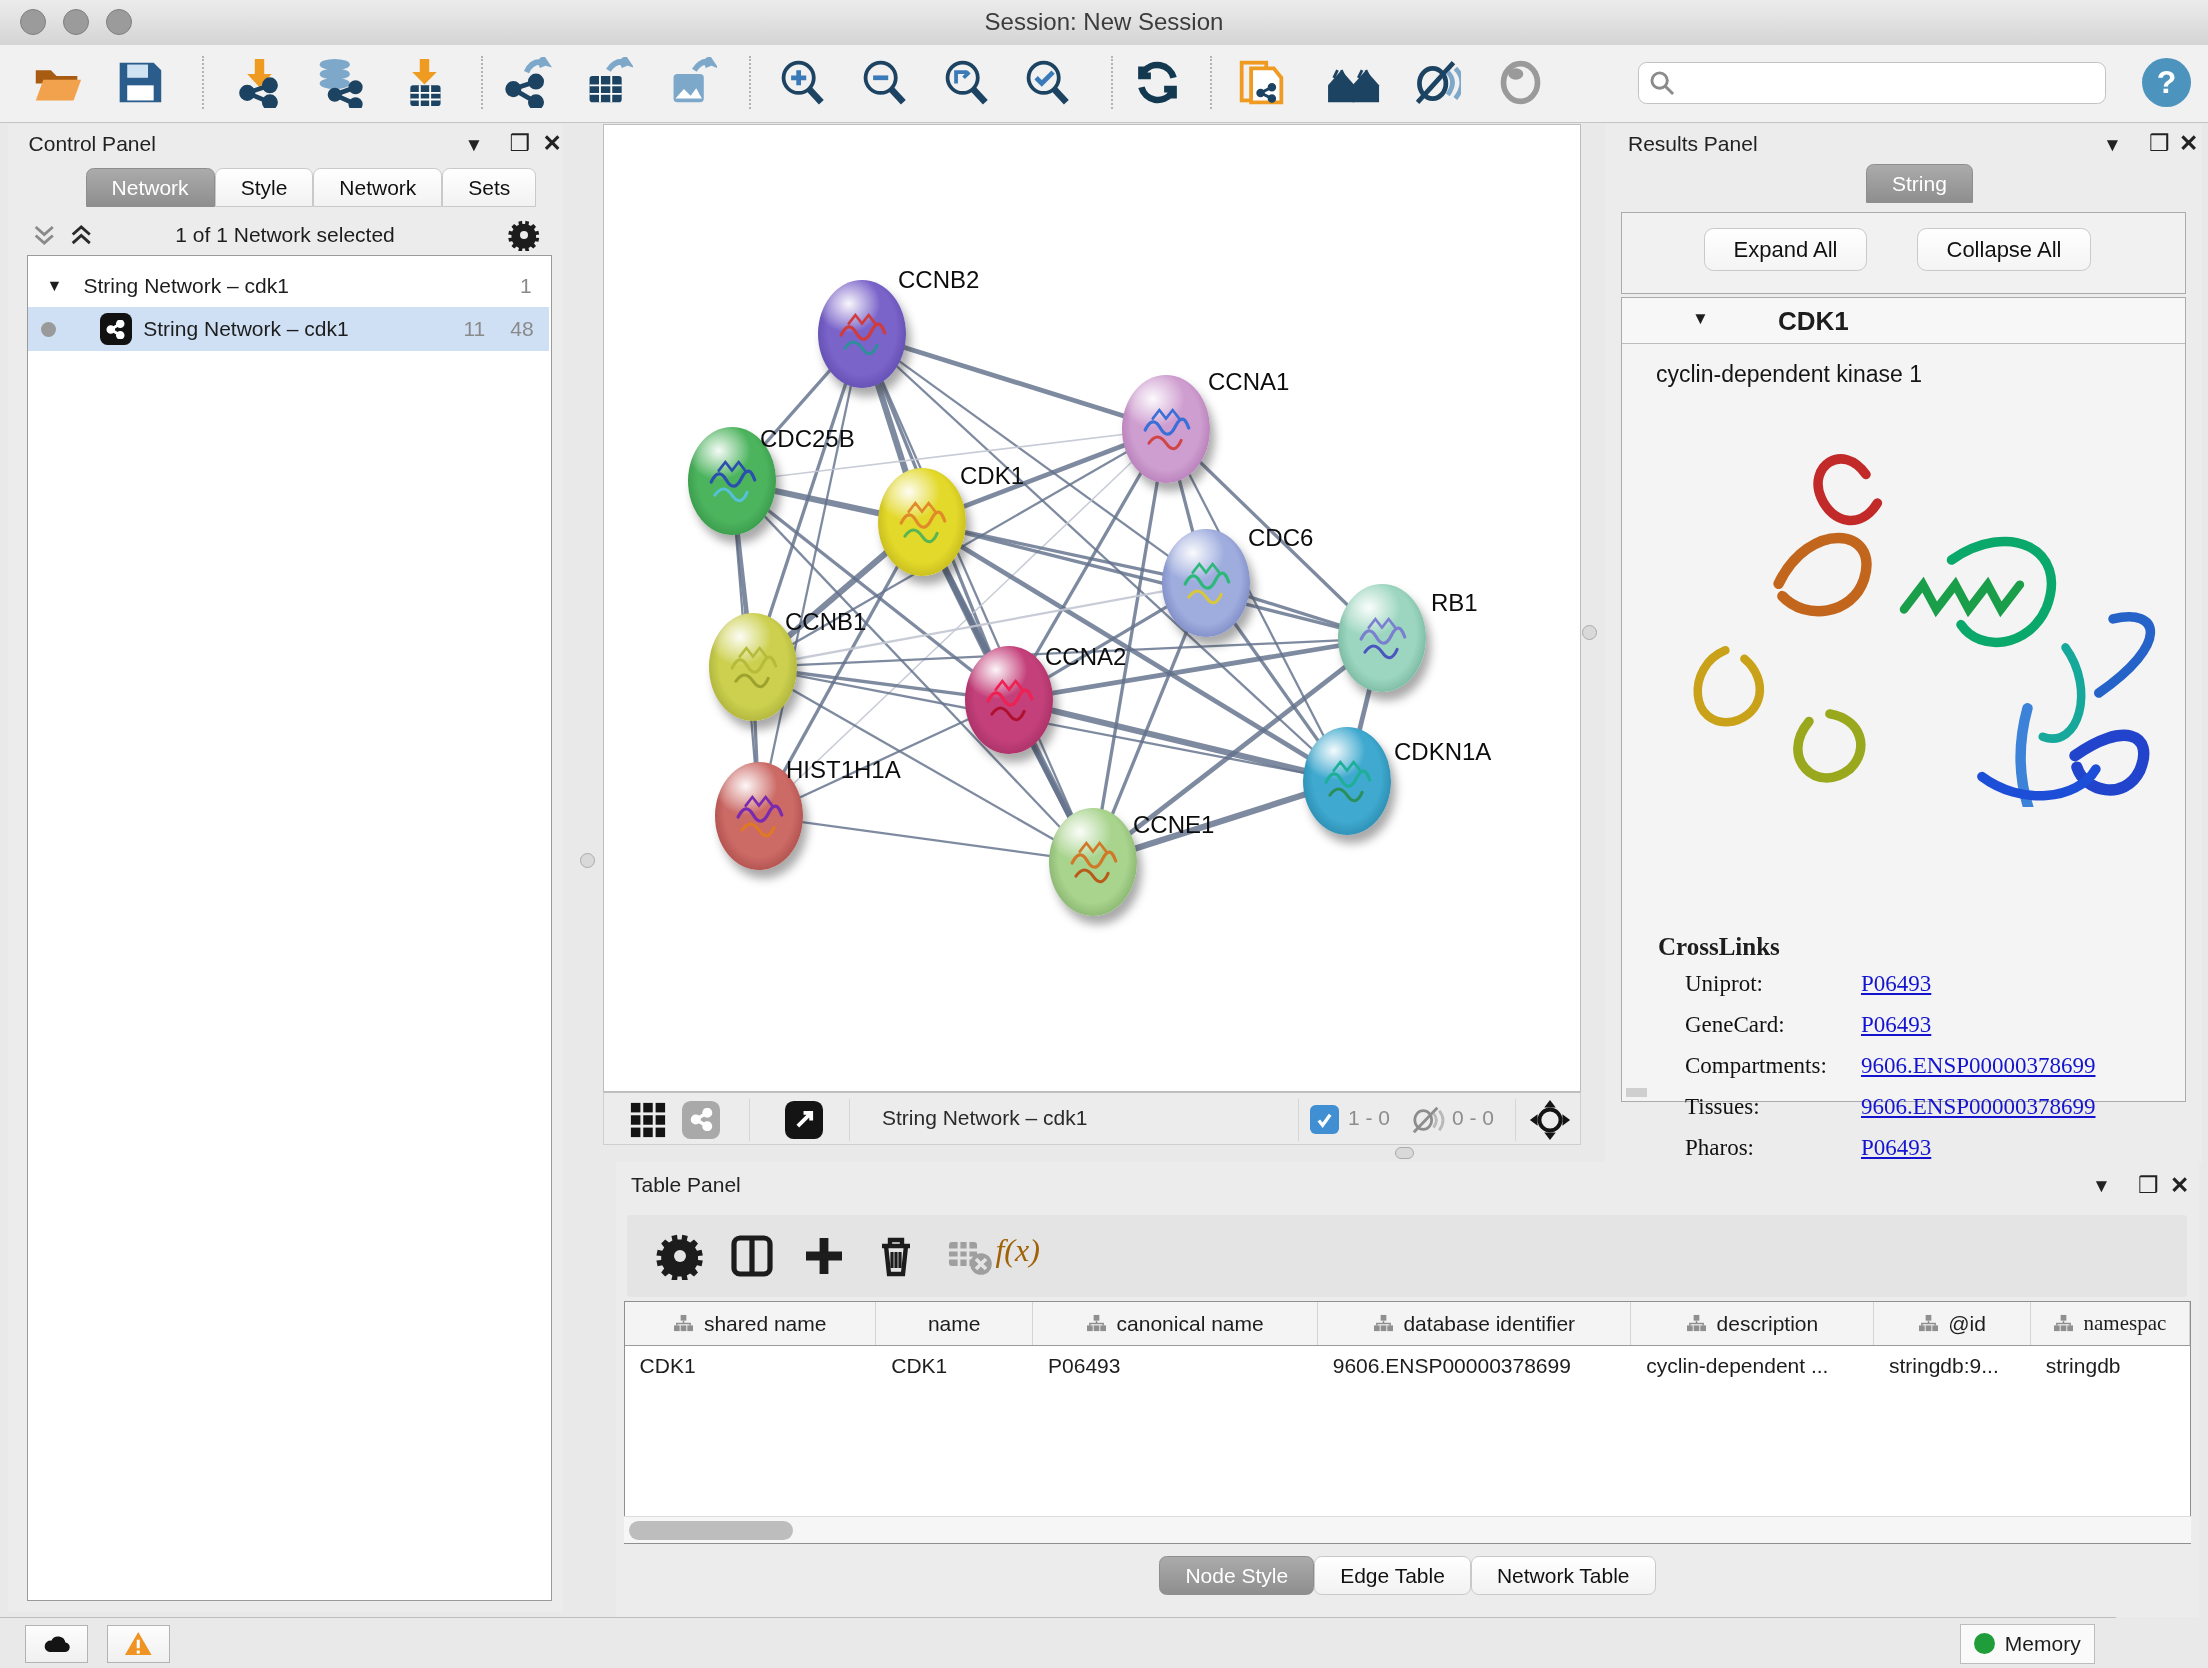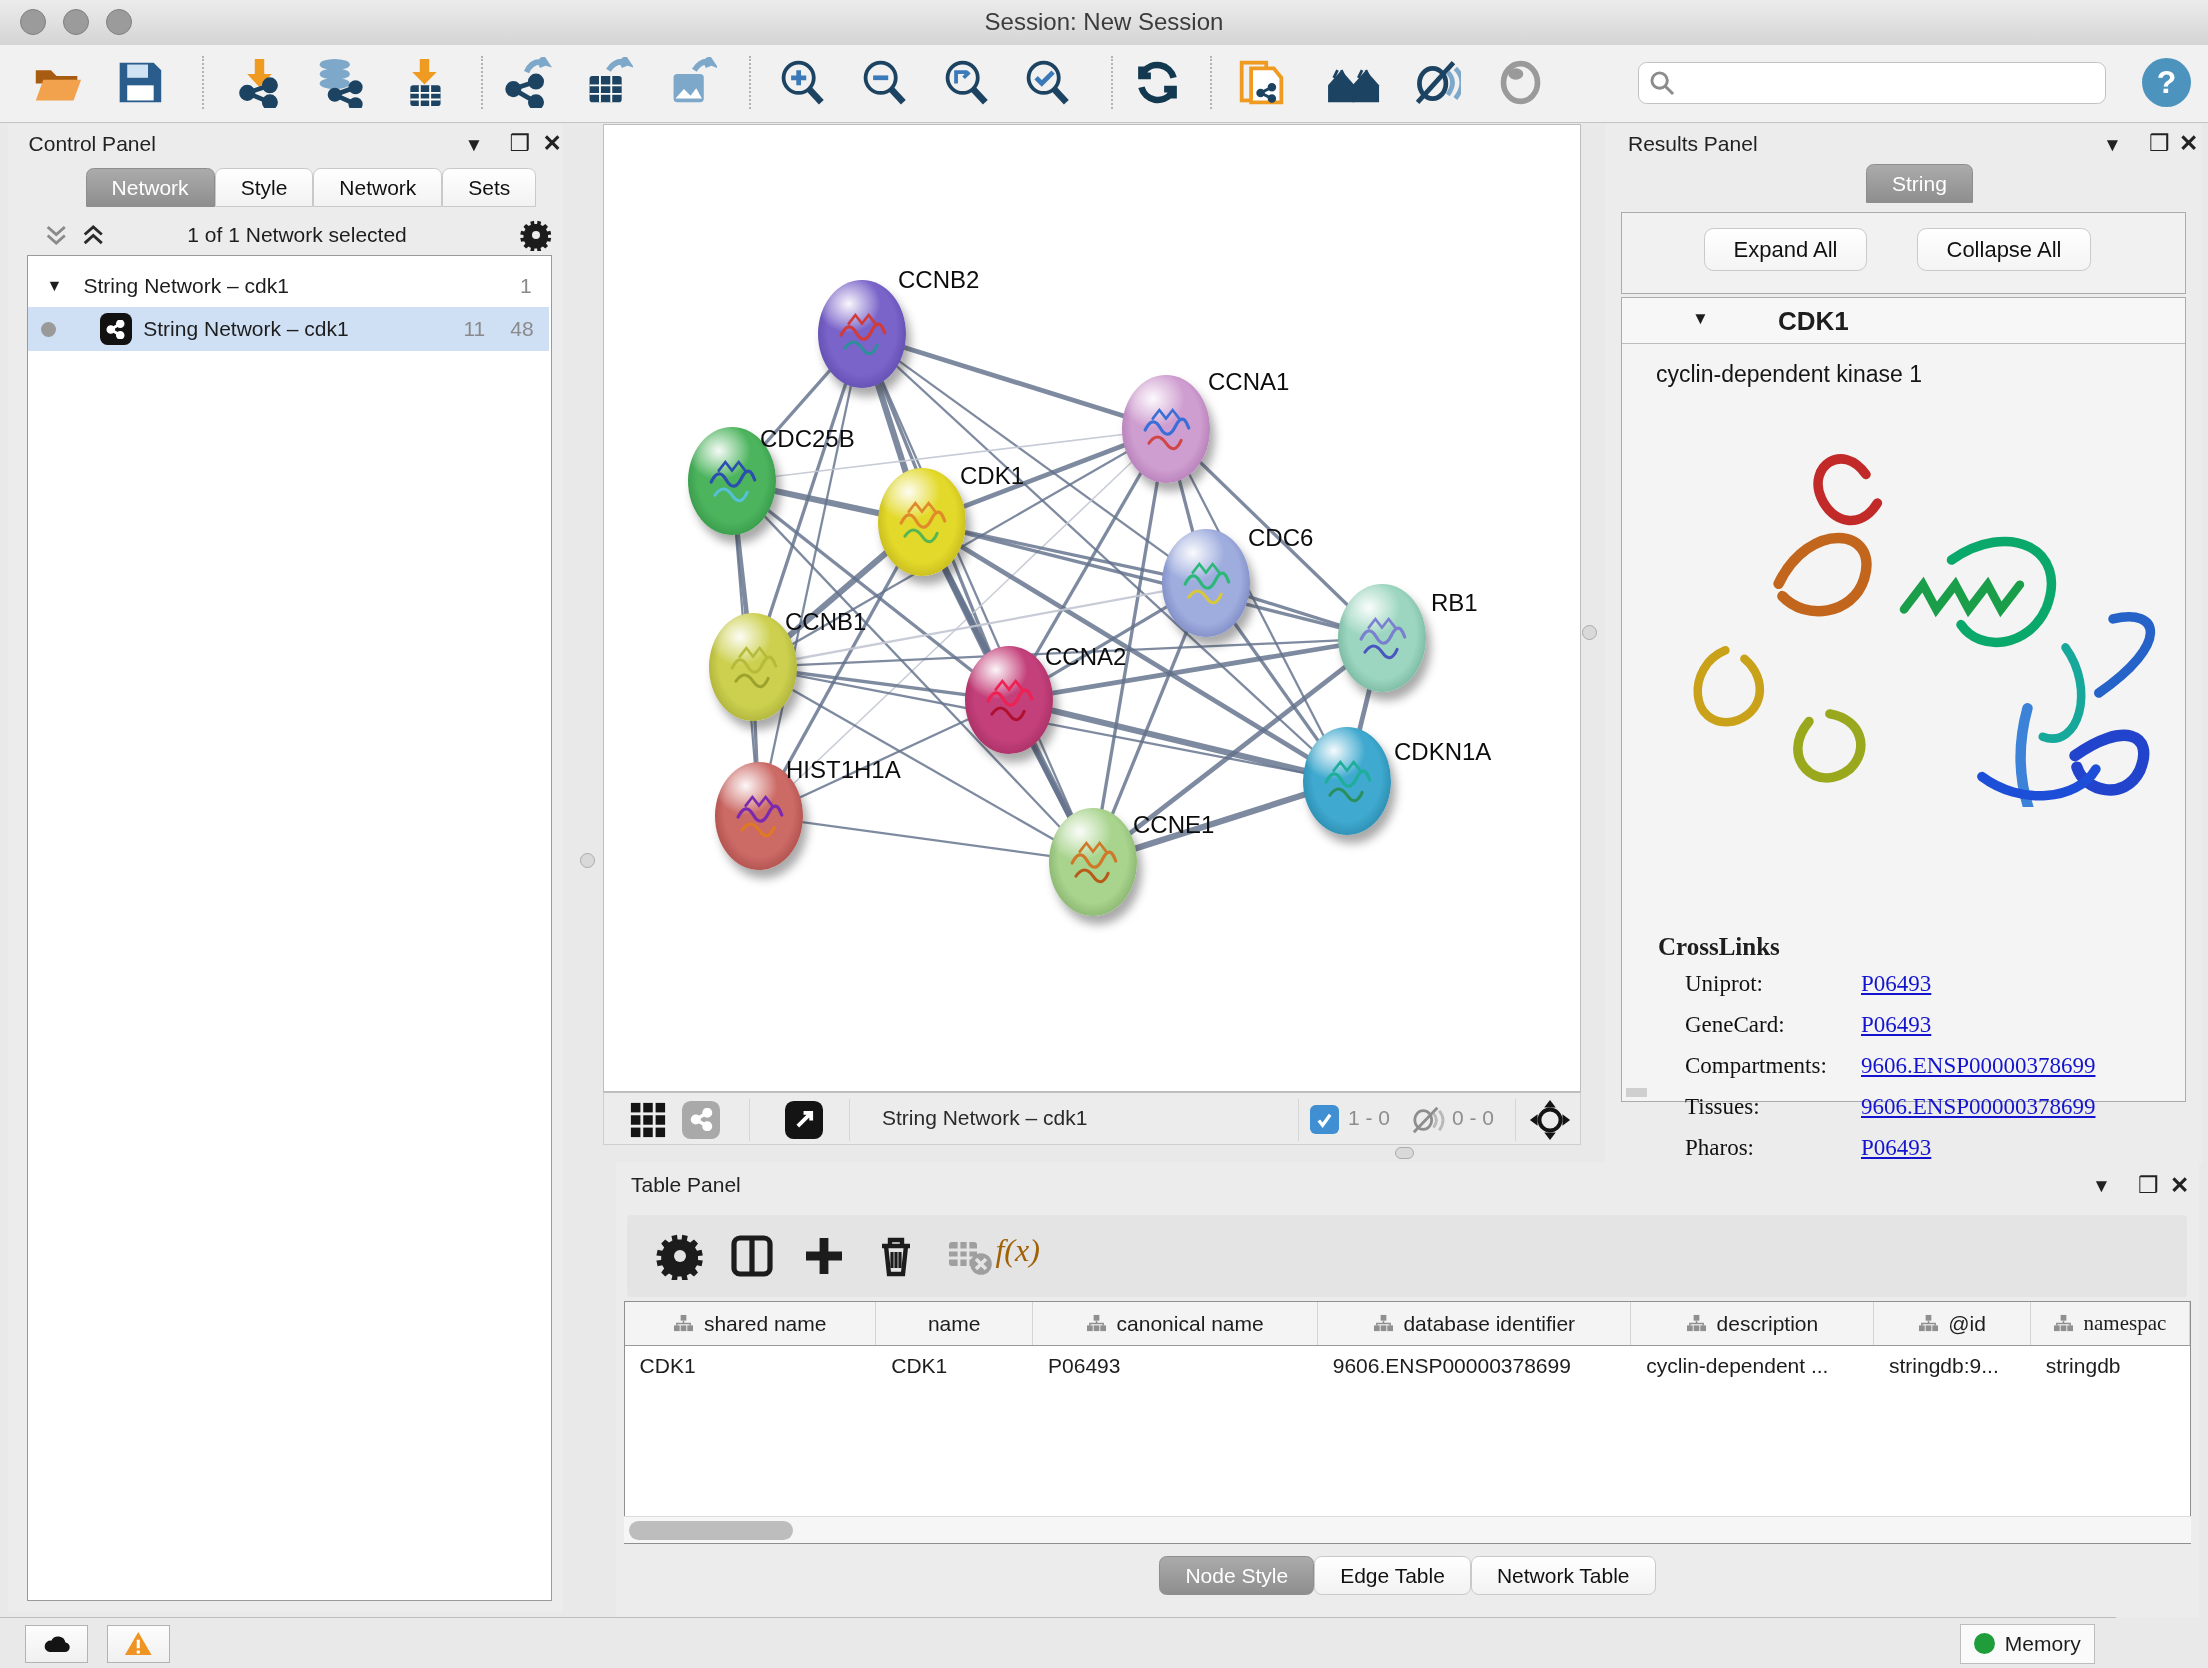--- a/index.html
+++ b/index.html
@@ -258,21 +258,21 @@
   </div>
   <div class="help-btn">?</div>
 </div>
 
 <div class="control-col">
   <div class="panel-header" style="left:21px; top:7.6px">Control Panel</div>
   <div class="panel-ctrl" style="left:457px; top:9.5px">▼</div>
   <div class="panel-ctrl" style="left:502px; top:5.7px; font-size:23px">❒</div>
   <div class="panel-ctrl" style="left:535px; top:5.7px; font-size:23px; font-weight:bold">✕</div>
   <div style="position:absolute; left:78px; top:44px" id="cp-tabs"><span class="tab active">Network</span><span class="tab">Style</span><span class="tab">Network</span><span class="tab">Sets</span></div>
-  <div style="position:absolute; left:27px; top:95px; width:525px; height:34px">
+  <div style="position:absolute; left:15px; top:95px; width:525px; height:34px">
     <svg width="28.5" height="25" style="position:absolute; left:7.6px; top:3.8px" viewBox="0 0 30 26">
         <g stroke="#8a8a8a" stroke-width="3" fill="none">
           <path d="M6 4 l9 8 9-8"></path>
           <path d="M6 13 l9 8 9-8"></path>
         </g>
       </svg>
     <svg width="28.5" height="25" style="position:absolute; left:44px; top:3.8px" viewBox="0 0 30 26">
         <g stroke="#2a2a2a" stroke-width="3" fill="none">
           <path d="M6 12 l9 -8 9 8"></path>
           <path d="M6 21 l9 -8 9 8"></path>

